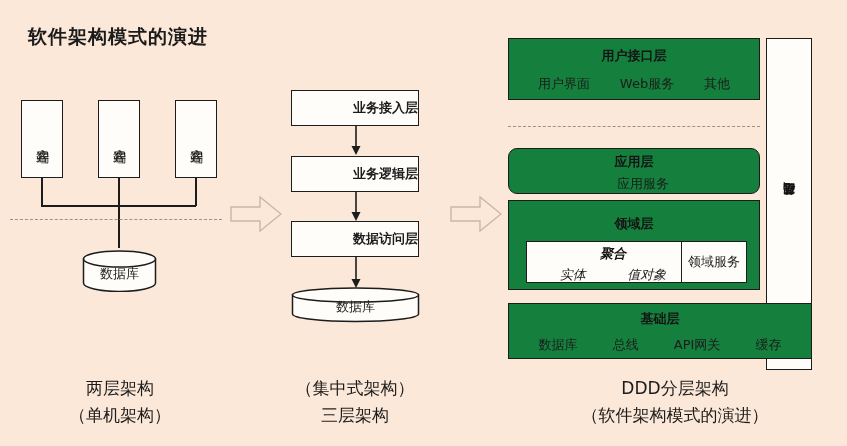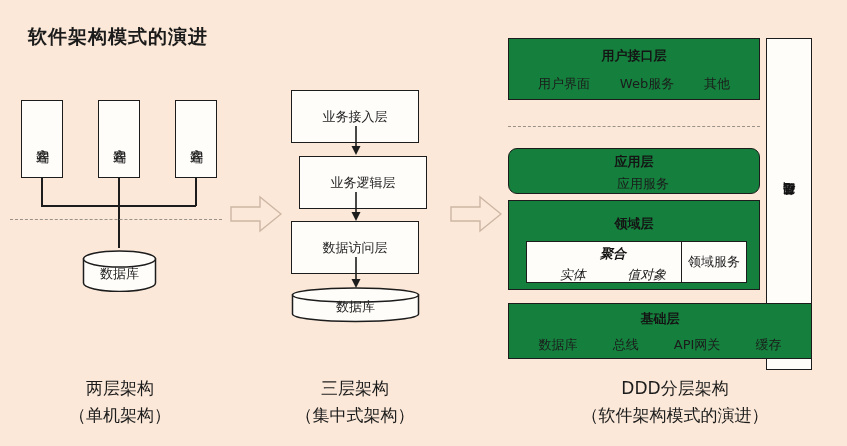--- a/index.html
+++ b/index.html
@@ -75,25 +75,26 @@
     position: absolute;
     left: 0; right: 0;
     text-align: center;
     font-size: 13px;
     color: #1b1b1b;
   }
 
   
   .proc-box {
     width: 128px;
-    height: 53px;
+    height: 36px;
     display: flex;
     align-items: center;
-    justify-content: center;
-    font-size: 13px;
+    justify-content: flex-end;
+    font-size: 13px;
+    font-weight: bold;
   }
 
   
   .arrow-down { position: absolute; }
   .arrow-down svg { display: block; }
 
   
   .block-arrow svg { display: block; }
 
   
@@ -191,21 +192,21 @@
   <div class="abs box proc-box" style="left:291px; top:90px;">
     <span>业务接入层</span>
   </div>
   <div class="arrow-down" style="left:349px; top:126px;">
     <svg width="14" height="30" viewBox="0 0 14 30">
       <line x1="7" y1="0" x2="7" y2="22" stroke="#1c1c1c" stroke-width="1.6"></line>
       <path d="M7 29 L2.5 20 L11.5 20 Z" fill="#1c1c1c"></path>
     </svg>
   </div>
 
-  <div class="abs box proc-box" style="left:291px; top:156px;margin-left:8px;">
+  <div class="abs box proc-box" style="left:291px; top:156px;">
     <span>业务逻辑层</span>
   </div>
   <div class="arrow-down" style="left:349px; top:192px;">
     <svg width="14" height="30" viewBox="0 0 14 30">
       <line x1="7" y1="0" x2="7" y2="22" stroke="#1c1c1c" stroke-width="1.6"></line>
       <path d="M7 29 L2.5 20 L11.5 20 Z" fill="#1c1c1c"></path>
     </svg>
   </div>
 
   <div class="abs box proc-box" style="left:291px; top:221px;">
@@ -220,22 +221,22 @@
 
   <div class="cyl" style="left:291px; top:287px; width:129px; height:36px;">
     <svg width="129" height="36" viewBox="0 0 129 36">
       <path d="M1.5 8 L1.5 27 A63 7.5 0 0 0 127.5 27 L127.5 8 Z" fill="#fffdfa" stroke="#1c1c1c" stroke-width="1.5"></path>
       <ellipse cx="64.5" cy="8" rx="63" ry="7" fill="#fffdfa" stroke="#1c1c1c" stroke-width="1.5"></ellipse>
     </svg>
     <div class="cyl-label" style="top:11px;">数据库</div>
   </div>
 
   <div class="abs caption" style="left:270px; top:375px; width:170px;">
+    <div>（集中式架构）</div>
     <div>三层架构</div>
-    <div>（集中式架构）</div>
   </div>
 
   <div class="abs block-arrow" style="left:450px; top:195px;">
     <svg width="52" height="38" viewBox="0 0 52 38">
       <path d="M1 12 L30 12 L30 2 L51 19 L30 36 L30 26 L1 26 Z" fill="#fbe8d8" stroke="#cdb6a4" stroke-width="1.4" stroke-linejoin="miter"></path>
     </svg>
   </div>
 
   <div class="abs layer-box" style="left:508px; top:38px; width:252px; height:62px;">
     <div class="layer-title" style="margin-top:8px;">用户接口层</div>

